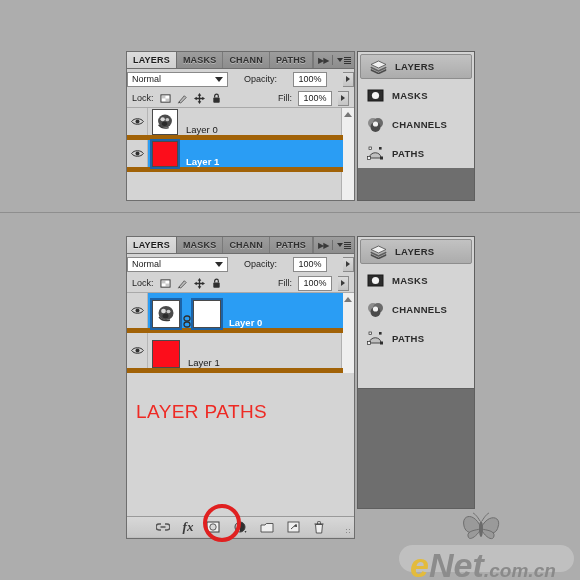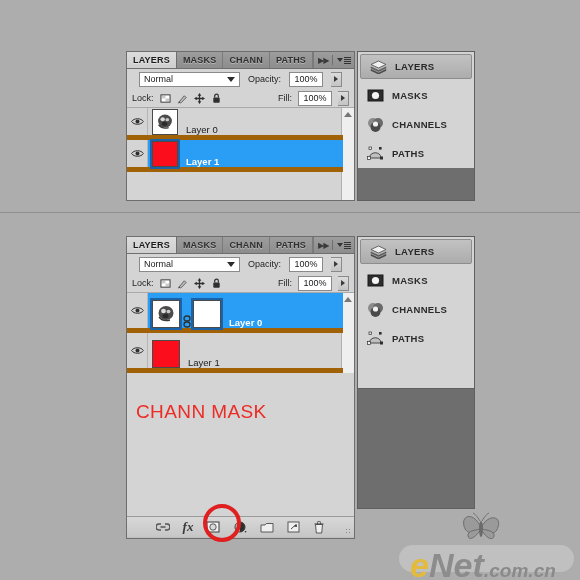--- a/index.html
+++ b/index.html
@@ -60,21 +60,21 @@
   .menu-glyph .tri {
     width:0;height:0;border-left:3px solid transparent;border-right:3px solid transparent;
     border-top:4px solid #333;
   }
   .menu-glyph .lines { display:flex; flex-direction:column; gap:1px; }
   .menu-glyph .lines i { display:block; width:7px; height:1px; background:#333; }
 
   
   .blendrow {
     height:20px; display:flex; align-items:center;
-    padding:0 12px; gap:8px;
+    padding:0 0; gap:16px;
     background:#d4d4d4;
   }
   .combo {
     flex:1; height:15px;
     background:#fff;
     border:1px solid #8a8a8a;
     display:flex; align-items:center;
     padding:0 4px;
     font-size:9px; color:#1a1a1a;
     position:relative;
@@ -493,21 +493,21 @@
           <svg width="13" height="9" viewBox="0 0 13 9">
             <path d="M0.6 4.5 C3 0.8 10 0.8 12.4 4.5 C10 8.2 3 8.2 0.6 4.5 Z" fill="none" stroke="#2f2f2f" stroke-width="1"></path>
             <circle cx="6.5" cy="4.5" r="2" fill="#2f2f2f"></circle>
           </svg>
         </div>
         <div class="thumb red" style="width:28px;height:28px;"></div>
         <div class="layername">Layer 1</div>
       </div>
 
       <div class="listfill" style="height:143px; position:relative;">
-        <div class="layermask-label" style="left:9px; top:28px;">CHANN MASK</div>
+        <div class="layermask-label" style="left:9px; top:28px;">LAYER PATHS</div>
       </div>
     </div>
 
     <div class="panelbottom">
       <svg width="14" height="10" viewBox="0 0 14 10">
         <path d="M5 2 H3 A3 3 0 0 0 3 8 H5" fill="none" stroke="#555" stroke-width="1.5"></path>
         <path d="M9 2 H11 A3 3 0 0 1 11 8 H9" fill="none" stroke="#555" stroke-width="1.5"></path>
         <path d="M4.5 5 H9.5" stroke="#555" stroke-width="1.5"></path>
       </svg>
       <span style="font-style:italic;font-family:'Liberation Serif',serif;font-size:13px;color:#3a3a3a;font-weight:bold;">fx</span>

